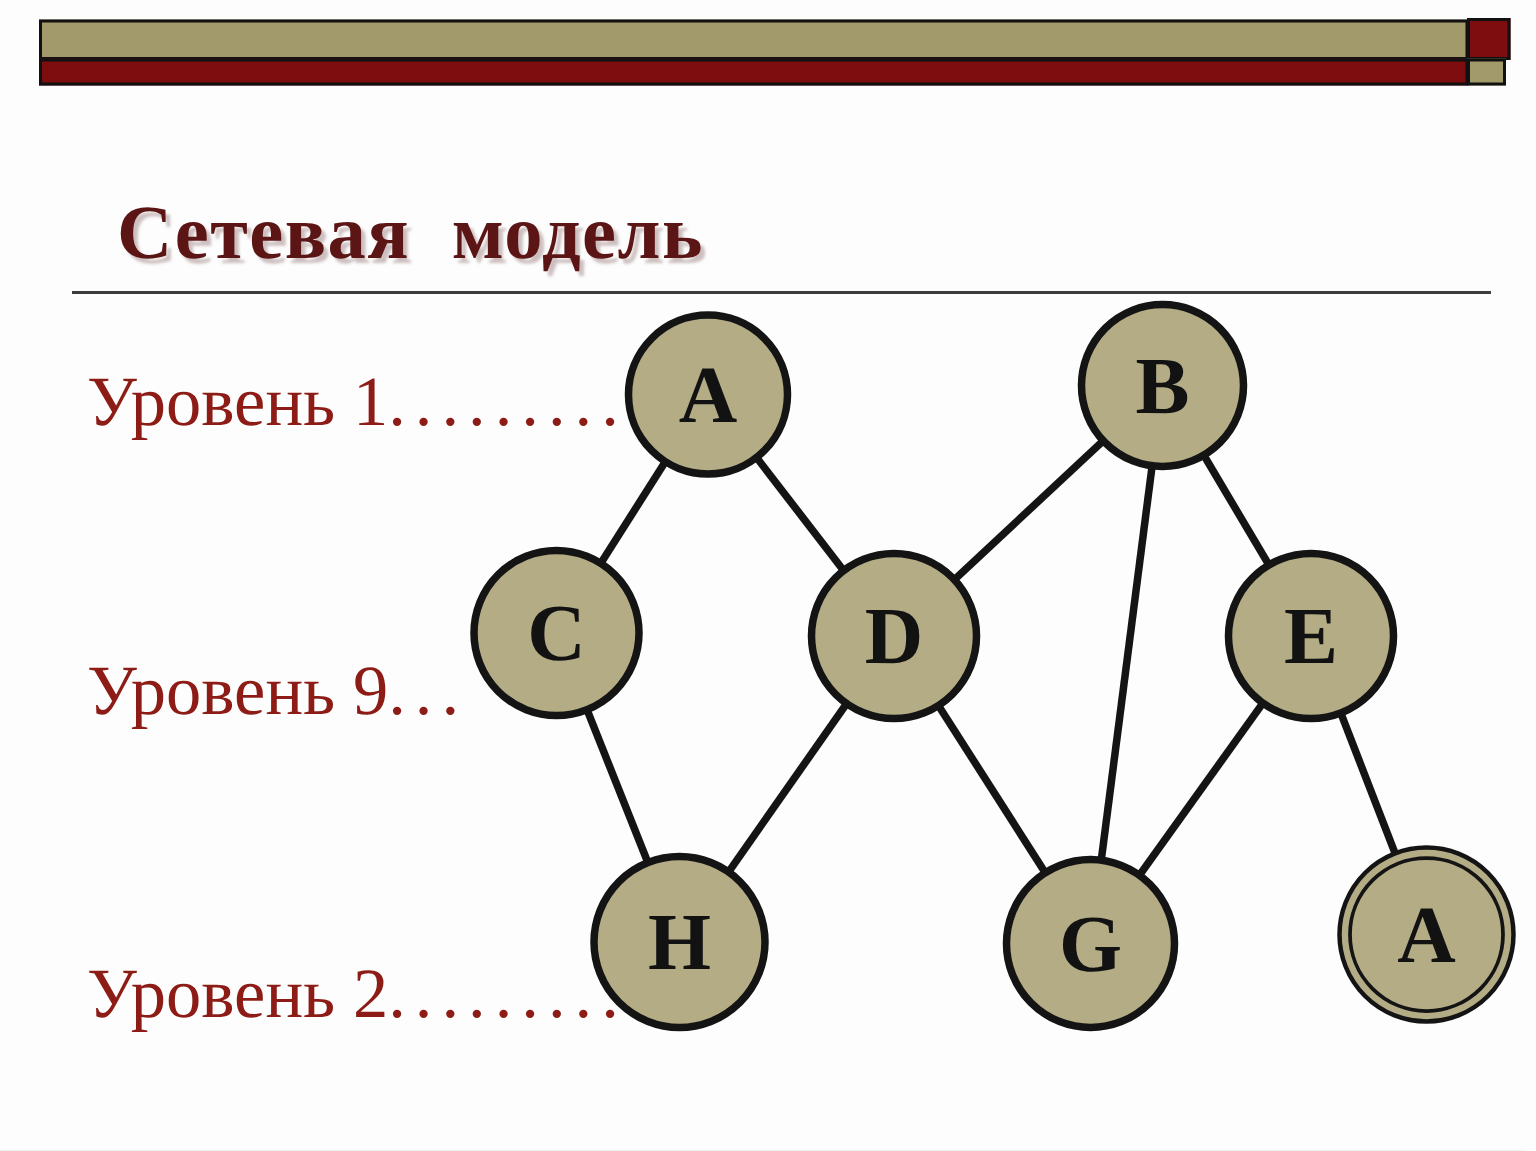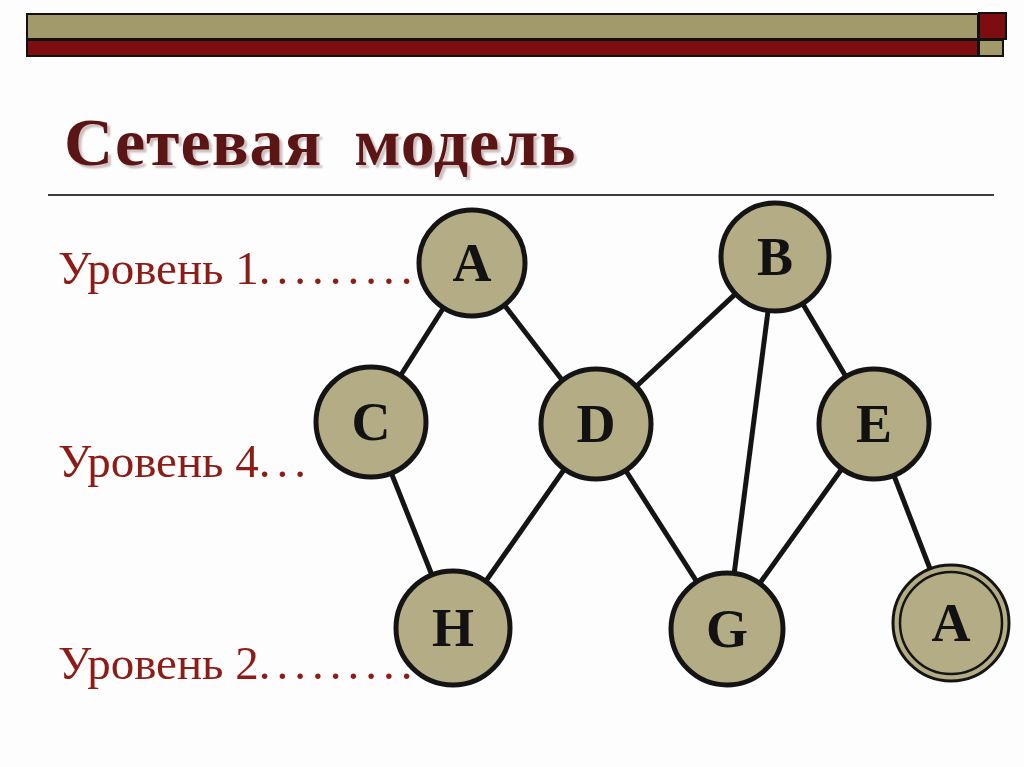--- a/index.html
+++ b/index.html
@@ -12,22 +12,22 @@
   }
   
   .bar{position:absolute;box-sizing:border-box;border:2px solid #111;}
   .bar-olive-main{left:26px;top:13px;width:953px;height:27px;background:var(--olive);}
   .bar-red-block{left:978px;top:12px;width:29px;height:28px;background:var(--maroon);}
   .bar-red-main{left:26px;top:39px;width:953px;height:18px;background:var(--maroon);}
   .bar-olive-block{left:978px;top:39px;width:26px;height:18px;background:var(--olive);}
 
   
   .title{
-    position:absolute;left:62px;top:104px;margin:2px;
-    font-size:68px;line-height:72px;font-weight:bold;
+    position:absolute;left:62px;top:104px;margin:16px;
+    font-size:51px;line-height:72px;font-weight:bold;
     letter-spacing:1px;word-spacing:14px;
     color:var(--title-color);
     text-shadow:3px 3px 2px rgba(165,140,140,0.55);
     white-space:nowrap;
   }
   .title-rule{
     position:absolute;left:48px;top:194px;width:946px;height:2px;
     background:#3d3d3d;
   }
 
@@ -58,21 +58,21 @@
 
   <div class="bar bar-olive-main"></div>
   <div class="bar bar-red-block"></div>
   <div class="bar bar-red-main"></div>
   <div class="bar bar-olive-block"></div>
 
   <h1 class="title">Сетевая модель</h1>
   <div class="title-rule"></div>
 
   <div class="level-label level-1"><span>Уровень 1</span><span class="level-dots">.........</span></div>
-  <div class="level-label level-2"><span>Уровень 4</span><span class="level-dots">...</span></div>
+  <div class="level-label level-2"><span>Уровень 9</span><span class="level-dots">...</span></div>
   <div class="level-label level-3"><span>Уровень 2</span><span class="level-dots">.........</span></div>
 
   <svg class="graph-svg" viewBox="0 0 1024 767" xmlns="http://www.w3.org/2000/svg">
       <line x1="472" y1="263" x2="371" y2="422" stroke="#141414" stroke-width="5"></line>
       <line x1="472" y1="263" x2="596" y2="424" stroke="#141414" stroke-width="5"></line>
       <line x1="775" y1="257" x2="596" y2="424" stroke="#141414" stroke-width="5"></line>
       <line x1="775" y1="257" x2="727" y2="629" stroke="#141414" stroke-width="5"></line>
       <line x1="775" y1="257" x2="874" y2="424" stroke="#141414" stroke-width="5"></line>
       <line x1="371" y1="422" x2="453" y2="628" stroke="#141414" stroke-width="5"></line>
       <line x1="596" y1="424" x2="453" y2="628" stroke="#141414" stroke-width="5"></line>

